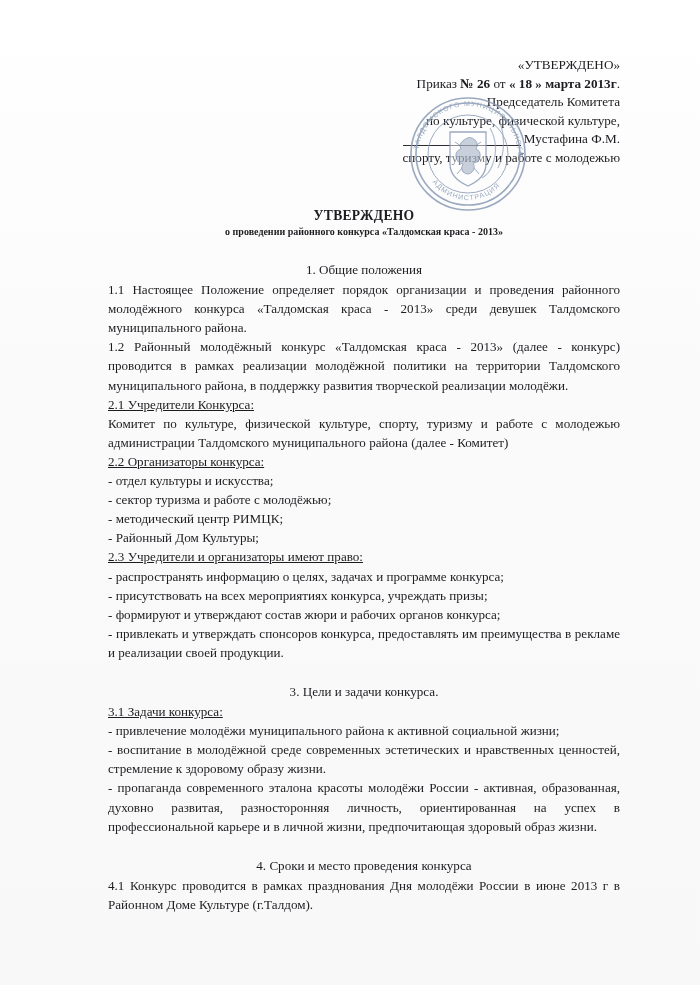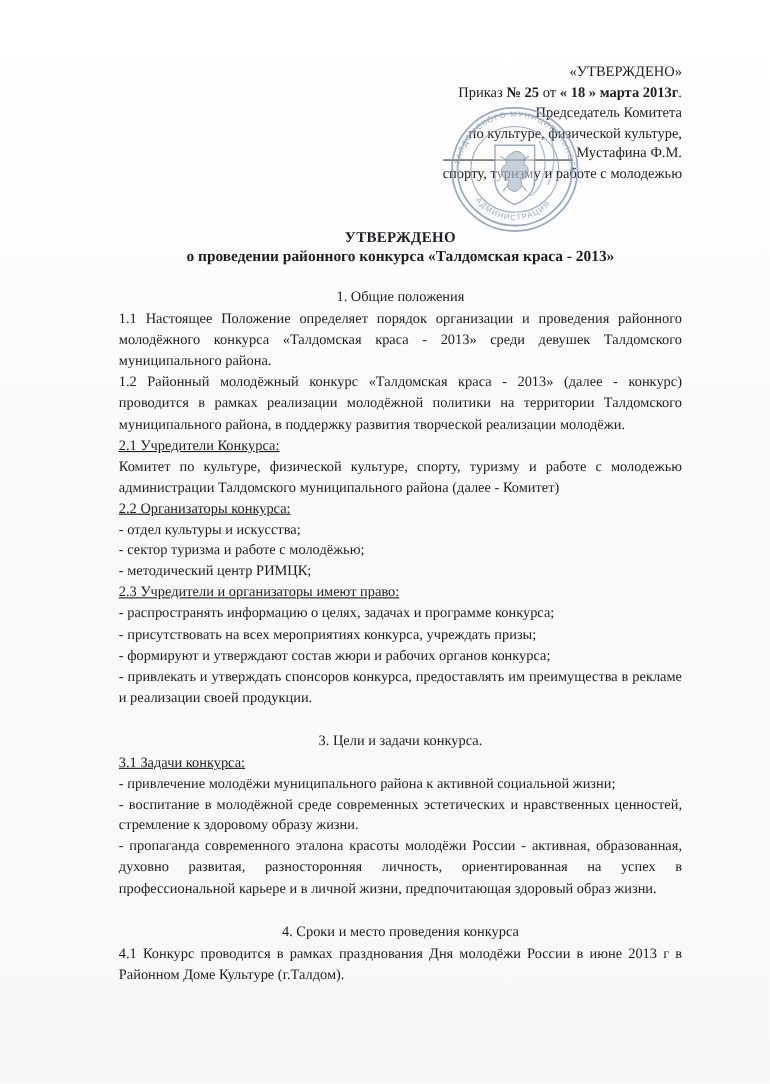--- a/index.html
+++ b/index.html
@@ -75,21 +75,21 @@
     font-size: 13.6px;
     font-weight: bold;
     letter-spacing: 0.3px;
   }
   .doc-subtitle {
     position: absolute;
     top: 226px;
     left: 0;
     width: 512px;
     text-align: center;
-    font-size: 14px;
+    font-size: 10px;
     font-weight: bold;
   }
 
   
   .body-flow {
     position: absolute;
     top: 252px;
     left: 0;
     width: 512px;
     font-size: 13.1px;
@@ -115,21 +115,21 @@
 </head>
 <body>
 
 <div class="page">
   <div class="paper-tint"></div>
 
   <div class="content">
 
     <div class="approval">
       <span class="ln">«УТВЕРЖДЕНО»</span>
-      <span class="ln"><span>Приказ </span><b>№ 25</b><span> от </span><b>« 18 » марта 2013г</b><span>.</span></span>
+      <span class="ln"><span>Приказ </span><b>№ 26</b><span> от </span><b>« 18 » марта 2013г</b><span>.</span></span>
       <span class="ln">Председатель Комитета</span>
       <span class="ln">по культуре, физической культуре,</span>
       <span class="ln"><span class="sig-line"></span><span>Мустафина Ф.М.</span></span>
       <span class="ln">спорту, туризму и работе с молодежью</span>
     </div>
 
     <svg class="stamp" viewBox="0 0 128 122">
       <defs>
         <path id="arcTop" d="M 14,64 A 50,50 0 0 1 114,64"></path>
         <path id="arcBot" d="M 20,64 A 44,44 0 0 0 108,64"></path>
@@ -169,20 +169,21 @@
       <div class="h-sec">1. Общие положения</div>
       <p class="para">1.1  Настоящее Положение определяет порядок организации и  проведения районного молодёжного конкурса «Талдомская краса - 2013» среди девушек  Талдомского муниципального района.</p>
       <p class="para">1.2 Районный молодёжный конкурс «Талдомская краса - 2013» (далее - конкурс) проводится  в рамках реализации молодёжной политики на территории Талдомского муниципального  района, в поддержку развития творческой реализации молодёжи.</p>
 
       <p class="para nojust u">2.1 Учредители Конкурса:</p>
       <p class="para">Комитет по культуре, физической культуре, спорту, туризму и работе с молодежью администрации Талдомского муниципального района (далее - Комитет)</p>
       <p class="para nojust"><span class="u">2.2 Организаторы конкурса:</span></p>
       <p class="para nojust">- отдел культуры и искусства;</p>
       <p class="para nojust">- сектор туризма и работе с молодёжью;</p>
       <p class="para nojust">- методический центр РИМЦК;</p>
+      <p class="para nojust">- Районный Дом Культуры;</p>
       <p class="para nojust"><span class="u">2.3 Учредители и организаторы имеют право:</span></p>
       <p class="para nojust">- распространять информацию о целях, задачах и программе конкурса;</p>
       <p class="para nojust">- присутствовать на всех мероприятиях конкурса, учреждать призы;</p>
       <p class="para nojust">- формируют и утверждают состав жюри и рабочих органов конкурса;</p>
       <p class="para">- привлекать и утверждать спонсоров конкурса, предоставлять им преимущества в рекламе и реализации своей продукции.</p>
 
       <div class="h-sec gap-lg">3. Цели и задачи конкурса.</div>
       <p class="para nojust"><span class="u">3.1 Задачи конкурса:</span></p>
       <p class="para nojust">- привлечение молодёжи муниципального района к активной социальной жизни;</p>
       <p class="para">- воспитание в молодёжной среде современных эстетических и нравственных ценностей, стремление к здоровому образу жизни.</p>

